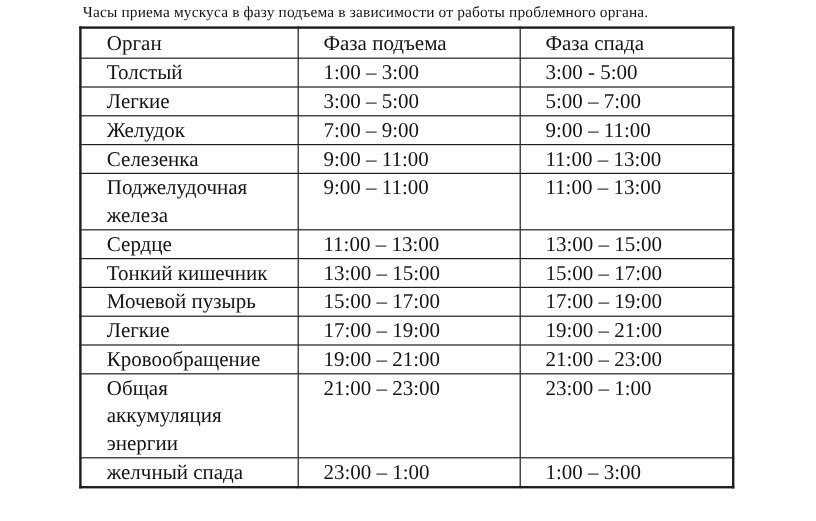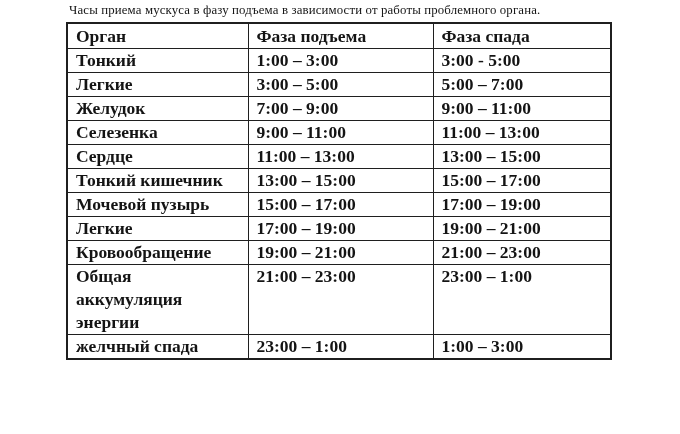--- a/index.html
+++ b/index.html
@@ -34,24 +34,24 @@
     background: #ffffff;
     border: 2px solid #1f1f1f;
   }
   table.organ-table col.c1 { width: 181px; }
   table.organ-table col.c2 { width: 185px; }
   table.organ-table col.c3 { width: 178px; }
   table.organ-table th,
   table.organ-table td {
     border: 1px solid #1f1f1f;
     font-size: 17.5px;
-    font-weight: bold;
+    font-weight: normal;
     text-align: left;
     vertical-align: top;
-    padding: 0 2px 0 8px;
+    padding: 0 2px 0 21px;
     line-height: 23px;
     height: 23px;
     white-space: pre-line;
     overflow: hidden;
     margin-left: 28px;
   }
   table.organ-table thead th {
     height: 24px;
     line-height: 24px;
   }
@@ -69,36 +69,42 @@
   </colgroup>
   <thead>
     <tr>
       <th>Орган</th>
       <th>Фаза подъема</th>
       <th>Фаза спада</th>
     </tr>
   </thead>
   <tbody>
       <tr>
-        <td>Тонкий</td>
+        <td>Толстый</td>
         <td>1:00 – 3:00</td>
         <td>3:00 - 5:00</td>
       </tr>
       <tr>
         <td>Легкие</td>
         <td>3:00 – 5:00</td>
         <td>5:00 – 7:00</td>
       </tr>
       <tr>
         <td>Желудок</td>
         <td>7:00 – 9:00</td>
         <td>9:00 – 11:00</td>
       </tr>
       <tr>
         <td>Селезенка</td>
+        <td>9:00 – 11:00</td>
+        <td>11:00 – 13:00</td>
+      </tr>
+      <tr>
+        <td>Поджелудочная
+железа</td>
         <td>9:00 – 11:00</td>
         <td>11:00 – 13:00</td>
       </tr>
       <tr>
         <td>Сердце</td>
         <td>11:00 – 13:00</td>
         <td>13:00 – 15:00</td>
       </tr>
       <tr>
         <td>Тонкий кишечник</td>

